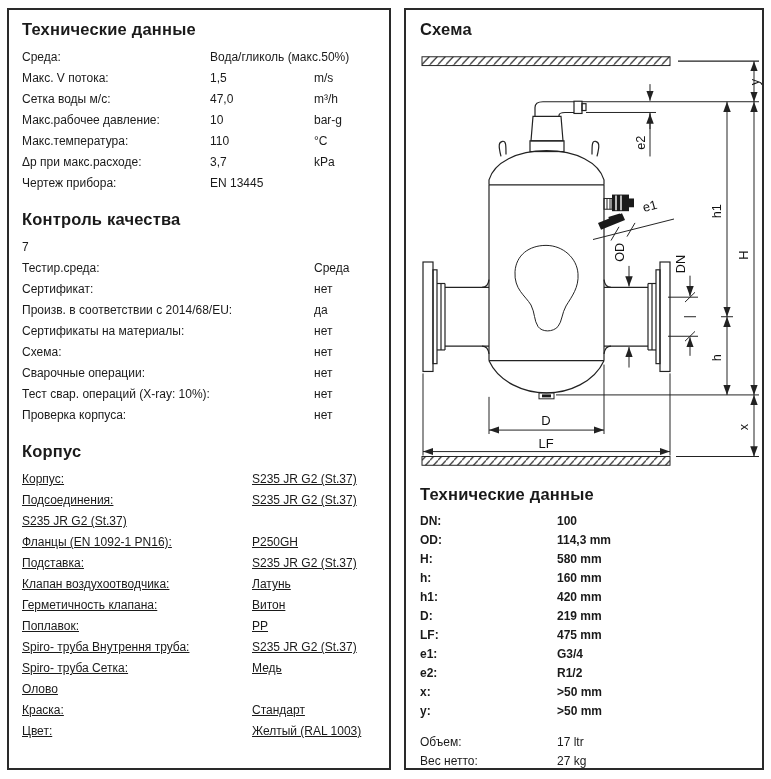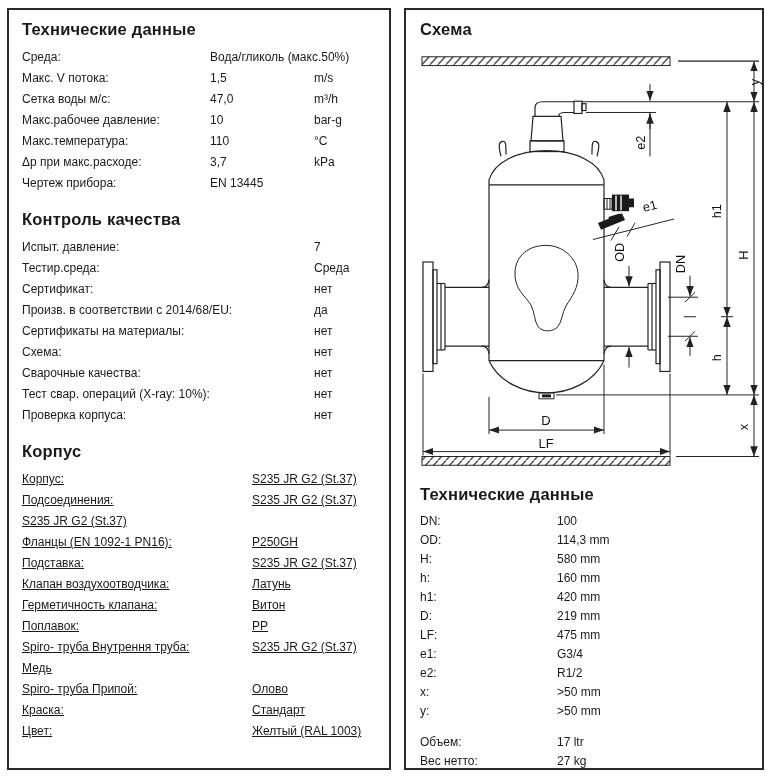--- a/index.html
+++ b/index.html
@@ -10,21 +10,21 @@
   #right-panel{left:404px;top:8px;width:360px;height:762px;padding:10px 0 0 0;overflow:hidden;}
   h2.sec{font-size:16.5px;font-weight:bold;margin:0 0 8px 0;letter-spacing:.2px;}
   h2.sec.gap{margin-top:16px;}
   .row{display:grid;line-height:21px;font-size:12px;}
   .row>span{white-space:nowrap;}
   .g3{grid-template-columns:188px 104px 1fr;}
   .g2a{grid-template-columns:292px 1fr;}
   .g2b{grid-template-columns:230px 1fr;text-decoration:underline;}
   #right-panel h2.sec{margin-left:14px;margin-right:14px;}
   #schematic{display:block;margin-top:2px;}
-  .dimtable{margin:0 14px;}
+  .dimtable{margin:0 14px;font-weight:bold;}
   .dimtable .row{grid-template-columns:137px 1fr;line-height:19px;}
   .footrows{margin:12px 14px 0 14px;}
   .footrows .row{grid-template-columns:137px 1fr;line-height:19px;}
   
   .ln{stroke:#222;stroke-width:1.2;fill:none;}
   .thin{stroke:#222;stroke-width:1;fill:none;}
   .dim{stroke:#222;stroke-width:1;fill:none;}
   .blk{fill:#1a1a1a;stroke:none;}
   .wht{stroke:#fff;stroke-width:1.4;}
   .lbl{font-family:"Liberation Sans",sans-serif;font-size:13px;fill:#111;text-anchor:middle;}
@@ -80,21 +80,20 @@
           <span>Чертеж прибора:</span>
           <span>EN 13445</span>
           <span></span>
         </div>
       </div>
 
     <h2 class="sec gap">Контроль качества</h2>
     <div>
 
         <div class="row g2a">
-          <span>Испыт. давление:</span>
           <span>7</span>
         </div>
 
         <div class="row g2a">
           <span>Тестир.среда:</span>
           <span>Среда</span>
         </div>
 
         <div class="row g2a">
           <span>Сертификат:</span>
@@ -110,21 +109,21 @@
           <span>Сертификаты на материалы:</span>
           <span>нет</span>
         </div>
 
         <div class="row g2a">
           <span>Схема:</span>
           <span>нет</span>
         </div>
 
         <div class="row g2a">
-          <span>Сварочные качества:</span>
+          <span>Сварочные операции:</span>
           <span>нет</span>
         </div>
 
         <div class="row g2a">
           <span>Тест свар. операций (X-ray: 10%):</span>
           <span>нет</span>
         </div>
 
         <div class="row g2a">
           <span>Проверка корпуса:</span>
@@ -173,25 +172,25 @@
           <span>Поплавок:</span>
           <span>PP</span>
         </div>
 
         <div class="row g2b">
           <span>Spiro- труба Внутрення труба:</span>
           <span>S235 JR G2 (St.37)</span>
         </div>
 
         <div class="row g2b">
+          <span>Spiro- труба Сетка:</span>
           <span>Медь</span>
         </div>
 
         <div class="row g2b">
-          <span>Spiro- труба Припой:</span>
           <span>Олово</span>
         </div>
 
         <div class="row g2b">
           <span>Краска:</span>
           <span>Стандарт</span>
         </div>
 
         <div class="row g2b">
           <span>Цвет:</span>

